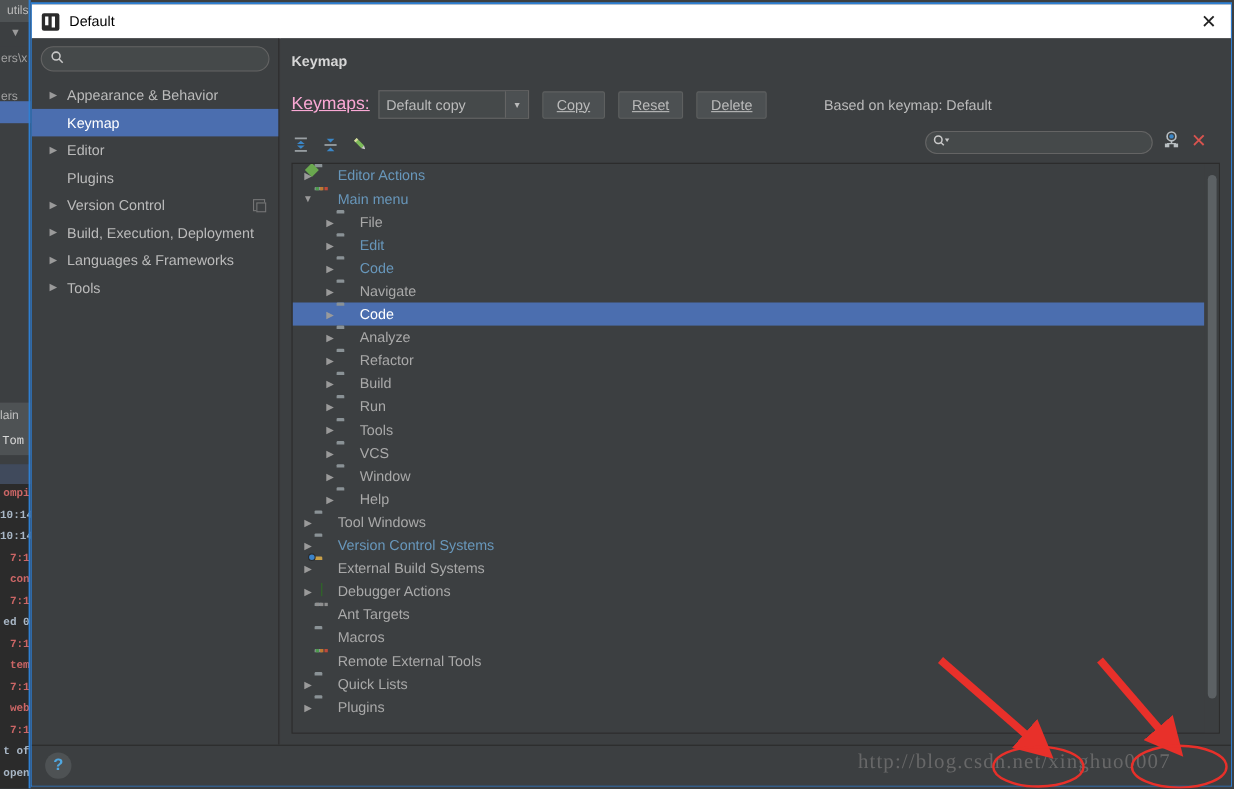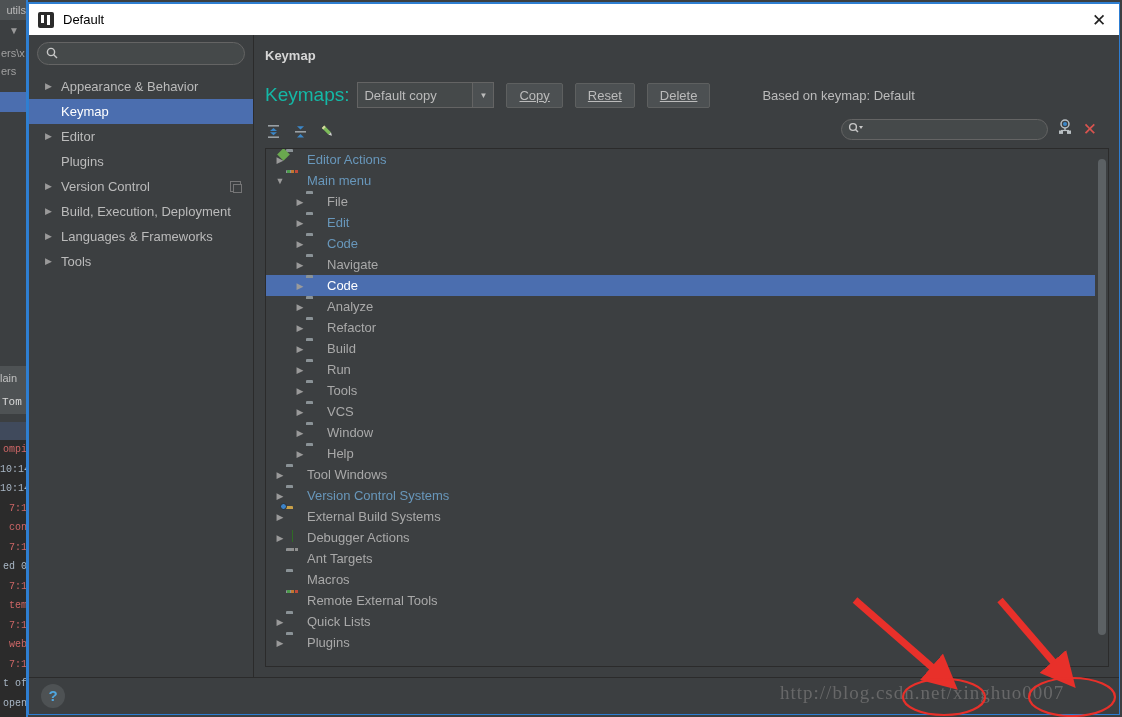--- a/index.html
+++ b/index.html
@@ -15,30 +15,30 @@
   .bg-ide { position: absolute; left: 0; top: 0; width: 28px; height: 717px;
             background: #3c3f41; overflow: hidden; }
   .bg-seg { position: absolute; left: 0; width: 28px; font-size: 11px;
             color: #a9b7c6; font-family: "Liberation Sans", sans-serif;
             white-space: nowrap; overflow: hidden; }
   .bg-top { top: 0; height: 20px; background: #4e5254; line-height: 20px;
             text-align: right; padding-right: 2px; color: #bbbbbb; }
   .bg-tool { top: 20px; height: 22px; background: #3c3f41; line-height: 22px;
              text-align: center; color: #9a9a9a; font-size: 10px;}
   .bg-path1 { top: 44px; height: 18px; line-height: 18px; color: #a0a0a0; font-size: 11px; padding-left:1px;}
-  .bg-path2 { top: 62px; height: 18px; line-height: 18px; color: #a0a0a0; font-size: 11px; padding-left:1px;}
+  .bg-path2 { top: 79px; height: 18px; line-height: 18px; color: #a0a0a0; font-size: 11px; padding-left:1px;}
   .bg-sel   { top: 92px; height: 20px; background: #4b6eaf; }
   .bg-statusbar { top: 366px; height: 24px; background: #4e5254; line-height: 24px;
                   color: #c0c0c0; font-size: 11px; padding-left: 0px;}
   .bg-tab2 { top: 390px; height: 24px; background: #4e5254; line-height: 24px;
              color: #d8d8d8; font-size: 11px; font-family: "Liberation Mono", monospace; padding-left:2px;}
   .bg-divider { top: 414px; height: 8px; background: #3c3f41; }
   .bg-selbar { top: 422px; height: 18px; background: #404a5c; }
   .bg-console { top: 440px; height: 277px; background: #2b2b2b;
-                font-family: "Liberation Mono", monospace; font-size: 10px; }
+                font-family: "Liberation Mono", monospace; font-size: 10px; font-weight: bold; }
   .bg-console .cline { height: 19.5px; line-height: 19.5px; white-space: nowrap;
                        overflow: hidden; text-align: right; padding-right: 1px; }
   .cl-red { color: #cc6666; }
   .cl-gray { color: #a9b7c6; }
   .bg-rightborder { position:absolute; right:0; top:0; width:2px; height:717px; background:#2f7fd1; }
 
   
   .dialog { position: absolute; left: 28px; top: 2px; width: 1092px; height: 713px;
             background: #3c3f41; border: 1px solid #2d7dd2; border-top: 2px solid #2f7fd1; }
   .titlebar { height: 31px; background: #ffffff; display: flex; align-items: center;
@@ -79,21 +79,21 @@
   .nav-badge::after { content:""; position:absolute; left:2px; top:2px; width:7px; height:7px;
                       border:1px solid #888; background:#3c3f41;}
 
   
   .panel { position: absolute; left: 226px; top: 0; right: 0; bottom: 37px;
            background: #3c3f41; }
   .panel-title { position: absolute; left: 10px; top: 13px; font-size: 13px;
                  color: #d6d6d6; font-weight: bold; }
   .kmrow { position: absolute; left: 10px; top: 47px; right: 10px; height: 26px;
            display: flex; align-items: center; }
-  .kmlabel { font-size: 19px; color: #14b8a6; margin-right: 8px; }
+  .kmlabel { font-size: 16px; color: #f9a8d4; margin-right: 8px; text-decoration: underline; }
   .combo { width: 137px; height: 26px; background: #45494a; border: 1px solid #646464;
            display: flex; align-items: center; position: relative; }
   .combo-val { font-size: 13px; color: #bbbbbb; padding-left: 6px; }
   .combo-btn { position: absolute; right: 0; top: 0; width: 21px; height: 24px;
                border-left: 1px solid #646464; background: #4c5052;
                display: flex; align-items: center; justify-content: center;
                color: #bbbbbb; font-size: 8px; }
   .btn { height: 25px; min-width: 55px; background: #4c5052; border: 1px solid #5e6060;
          border-radius: 2px; color: #bbbbbb; font-size: 13px; padding: 0 12px;
          cursor: pointer; font-family: "Liberation Sans", sans-serif; }

